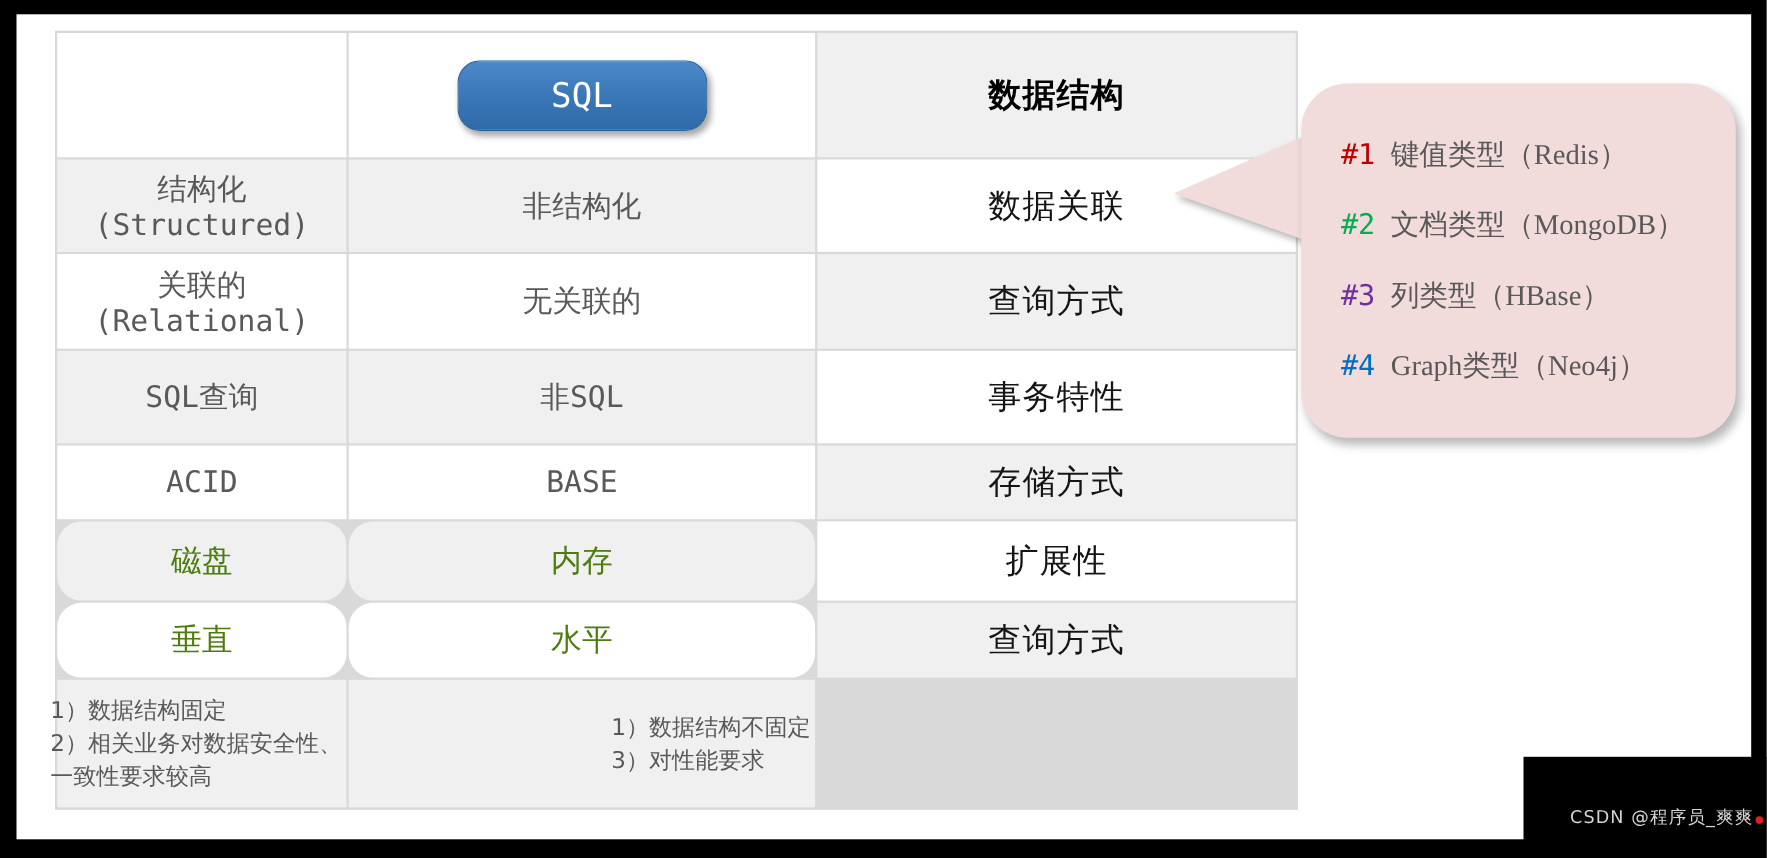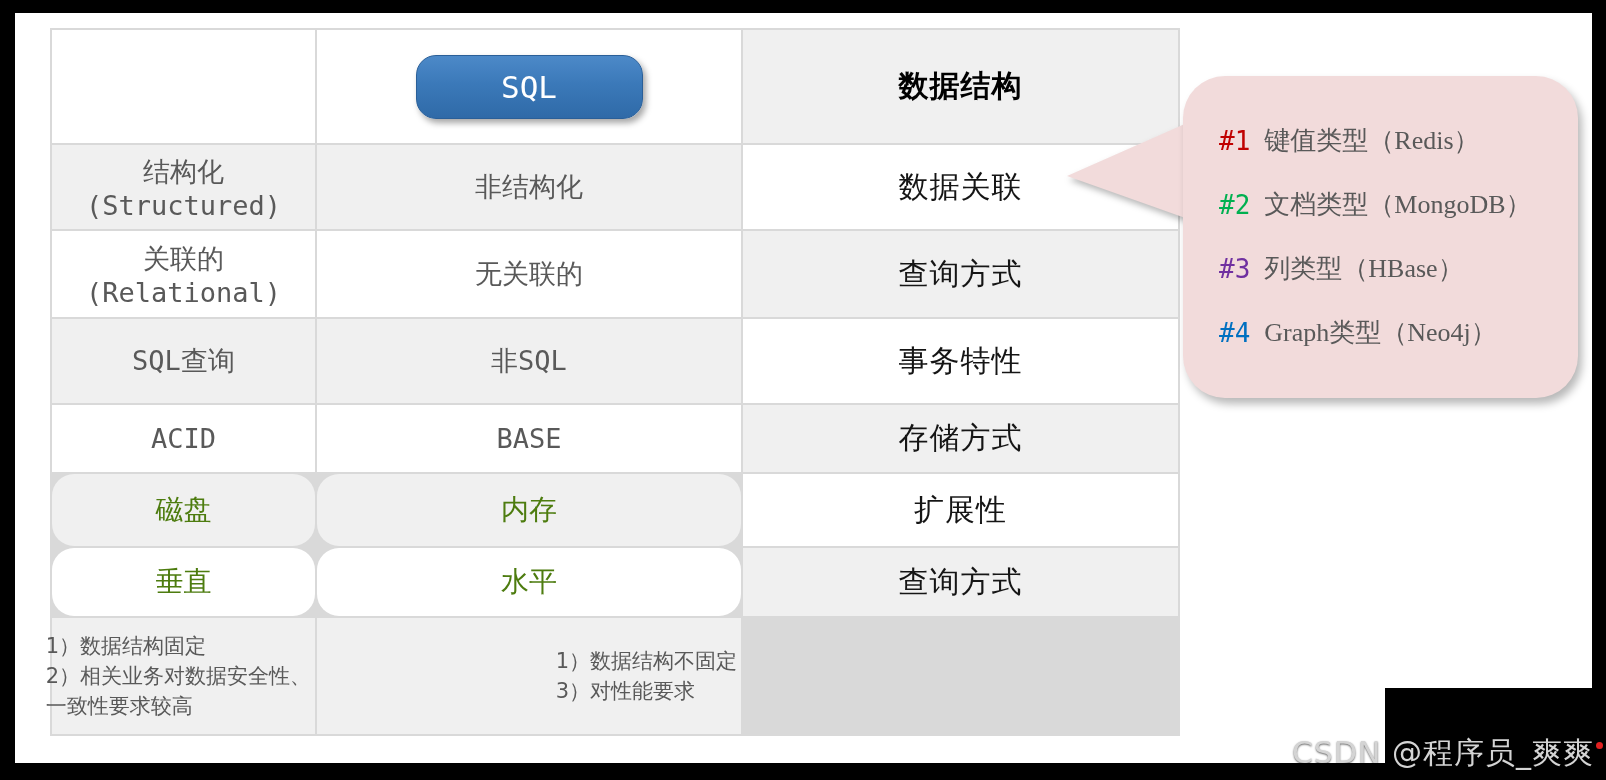--- a/index.html
+++ b/index.html
@@ -82,21 +82,21 @@
   .bubble-item .txt {
     font-family:Liberation Serif, serif;
   }
   
   .corner-black {
     position:absolute; left:1385px; top:688px; width:221px; height:92px;
     background:#000; z-index:8;
   }
   .watermark {
     position:absolute; right:12px; top:733px; z-index:9;
-    font-size:30px; color:#d4d4d4; letter-spacing:1px;
+    font-size:16px; color:#d4d4d4; letter-spacing:1px;
     text-shadow:0 1px 2px rgba(0,0,0,0.6);
     white-space:nowrap;
   }
   .red-dot {
     position:absolute; left:1596px; top:742px; width:7px; height:7px;
     border-radius:50%; background:#e02020; z-index:10;
   }
 </style>
 </head>
 <body>

